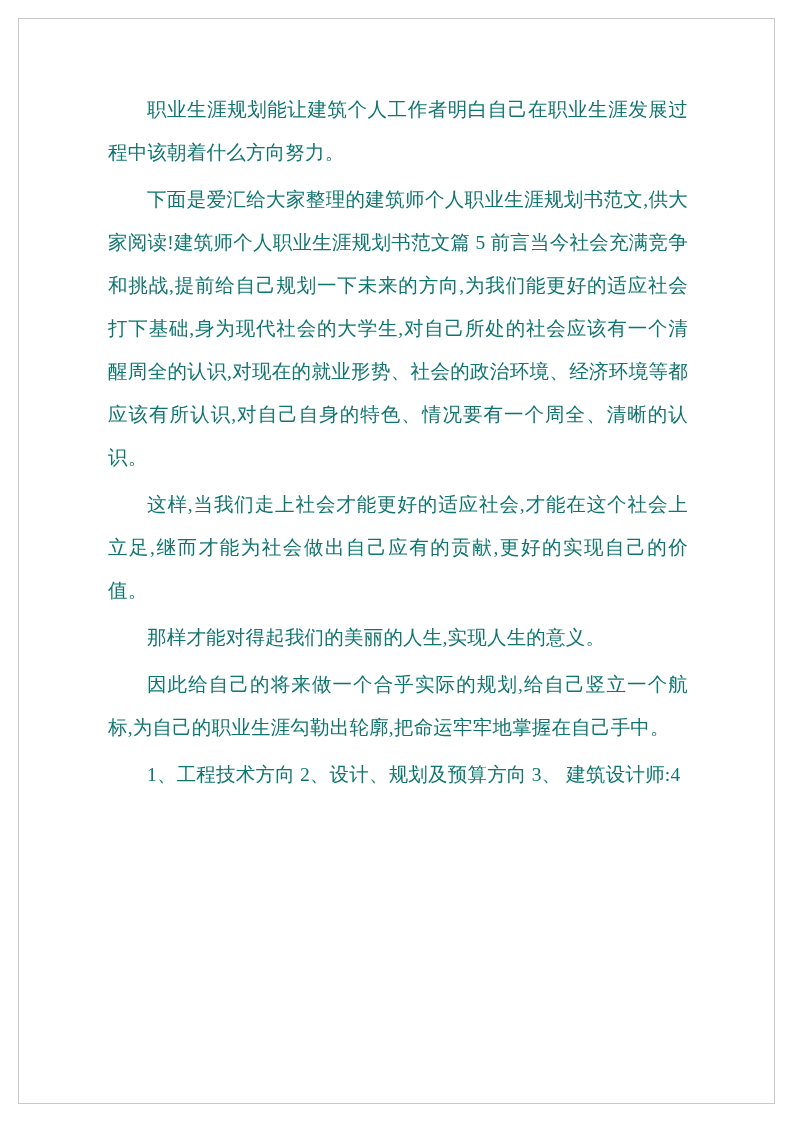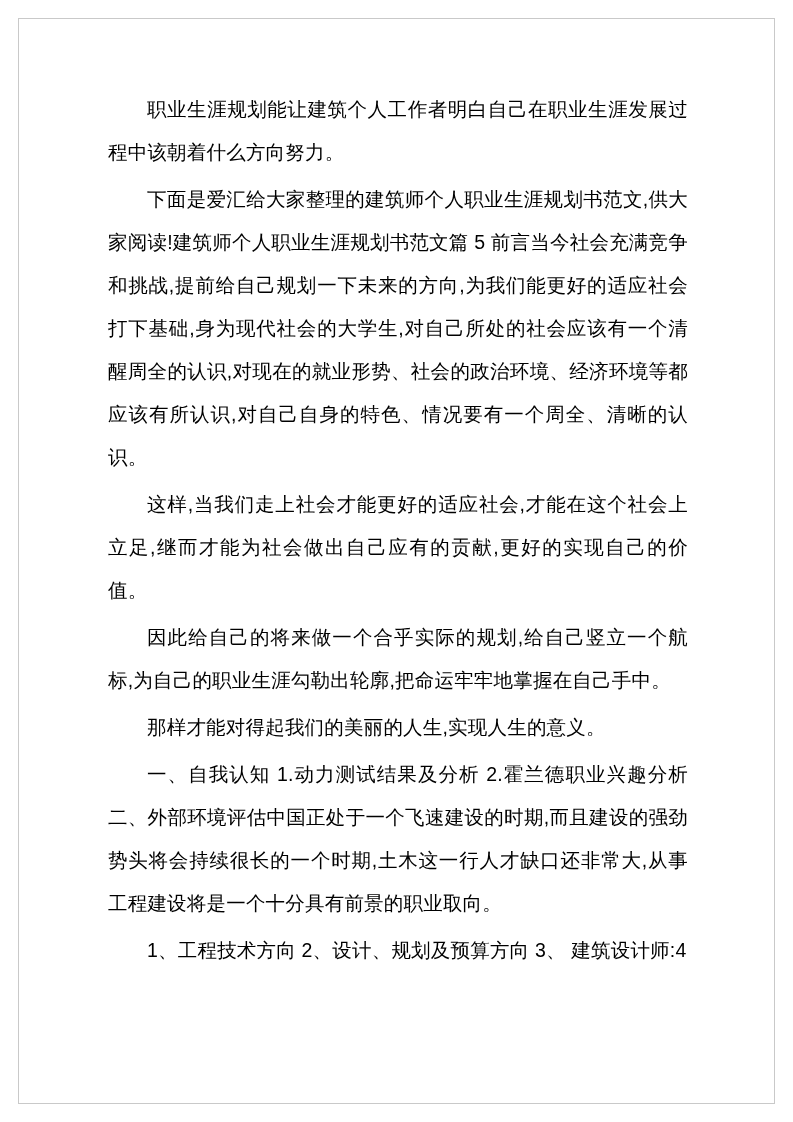--- a/index.html
+++ b/index.html
@@ -36,34 +36,33 @@
     width: 580px;
   }
   p.para {
     margin: 0 0 4px 0;
     font-size: 19.5px;
     line-height: 43px;
     text-align: justify;
     text-justify: inter-ideograph;
     text-indent: 2em;
     letter-spacing: 0.2px;
-    color: #000000;
-    font-family: Liberation Sans, sans-serif;
+    color: #0f766e;
+    font-family: Liberation Serif, serif;
   }
   p.para:last-child {
     margin-bottom: 0;
   }
 </style>
 </head>
 <body>
 
 <div class="page">
   <div class="page-border"></div>
   <div class="content">
     <p class="para">职业生涯规划能让建筑个人工作者明白自己在职业生涯发展过程中该朝着什么方向努力。</p>
     <p class="para">下面是爱汇给大家整理的建筑师个人职业生涯规划书范文,供大家阅读!建筑师个人职业生涯规划书范文篇 5 前言当今社会充满竞争和挑战,提前给自己规划一下未来的方向,为我们能更好的适应社会打下基础,身为现代社会的大学生,对自己所处的社会应该有一个清醒周全的认识,对现在的就业形势、社会的政治环境、经济环境等都应该有所认识,对自己自身的特色、情况要有一个周全、清晰的认识。</p>
     <p class="para">这样,当我们走上社会才能更好的适应社会,才能在这个社会上立足,继而才能为社会做出自己应有的贡献,更好的实现自己的价值。</p>
+    <p class="para">那样才能对得起我们的美丽的人生,实现人生的意义。</p>
     <p class="para">因此给自己的将来做一个合乎实际的规划,给自己竖立一个航标,为自己的职业生涯勾勒出轮廓,把命运牢牢地掌握在自己手中。</p>
-    <p class="para">那样才能对得起我们的美丽的人生,实现人生的意义。</p>
-    <p class="para">一、自我认知 1.动力测试结果及分析 2.霍兰德职业兴趣分析二、外部环境评估中国正处于一个飞速建设的时期,而且建设的强劲势头将会持续很长的一个时期,土木这一行人才缺口还非常大,从事工程建设将是一个十分具有前景的职业取向。</p>
     <p class="para">1、工程技术方向 2、设计、规划及预算方向 3、 建筑设计师:4</p>
   </div>
 </div>
 
 </body></html>

